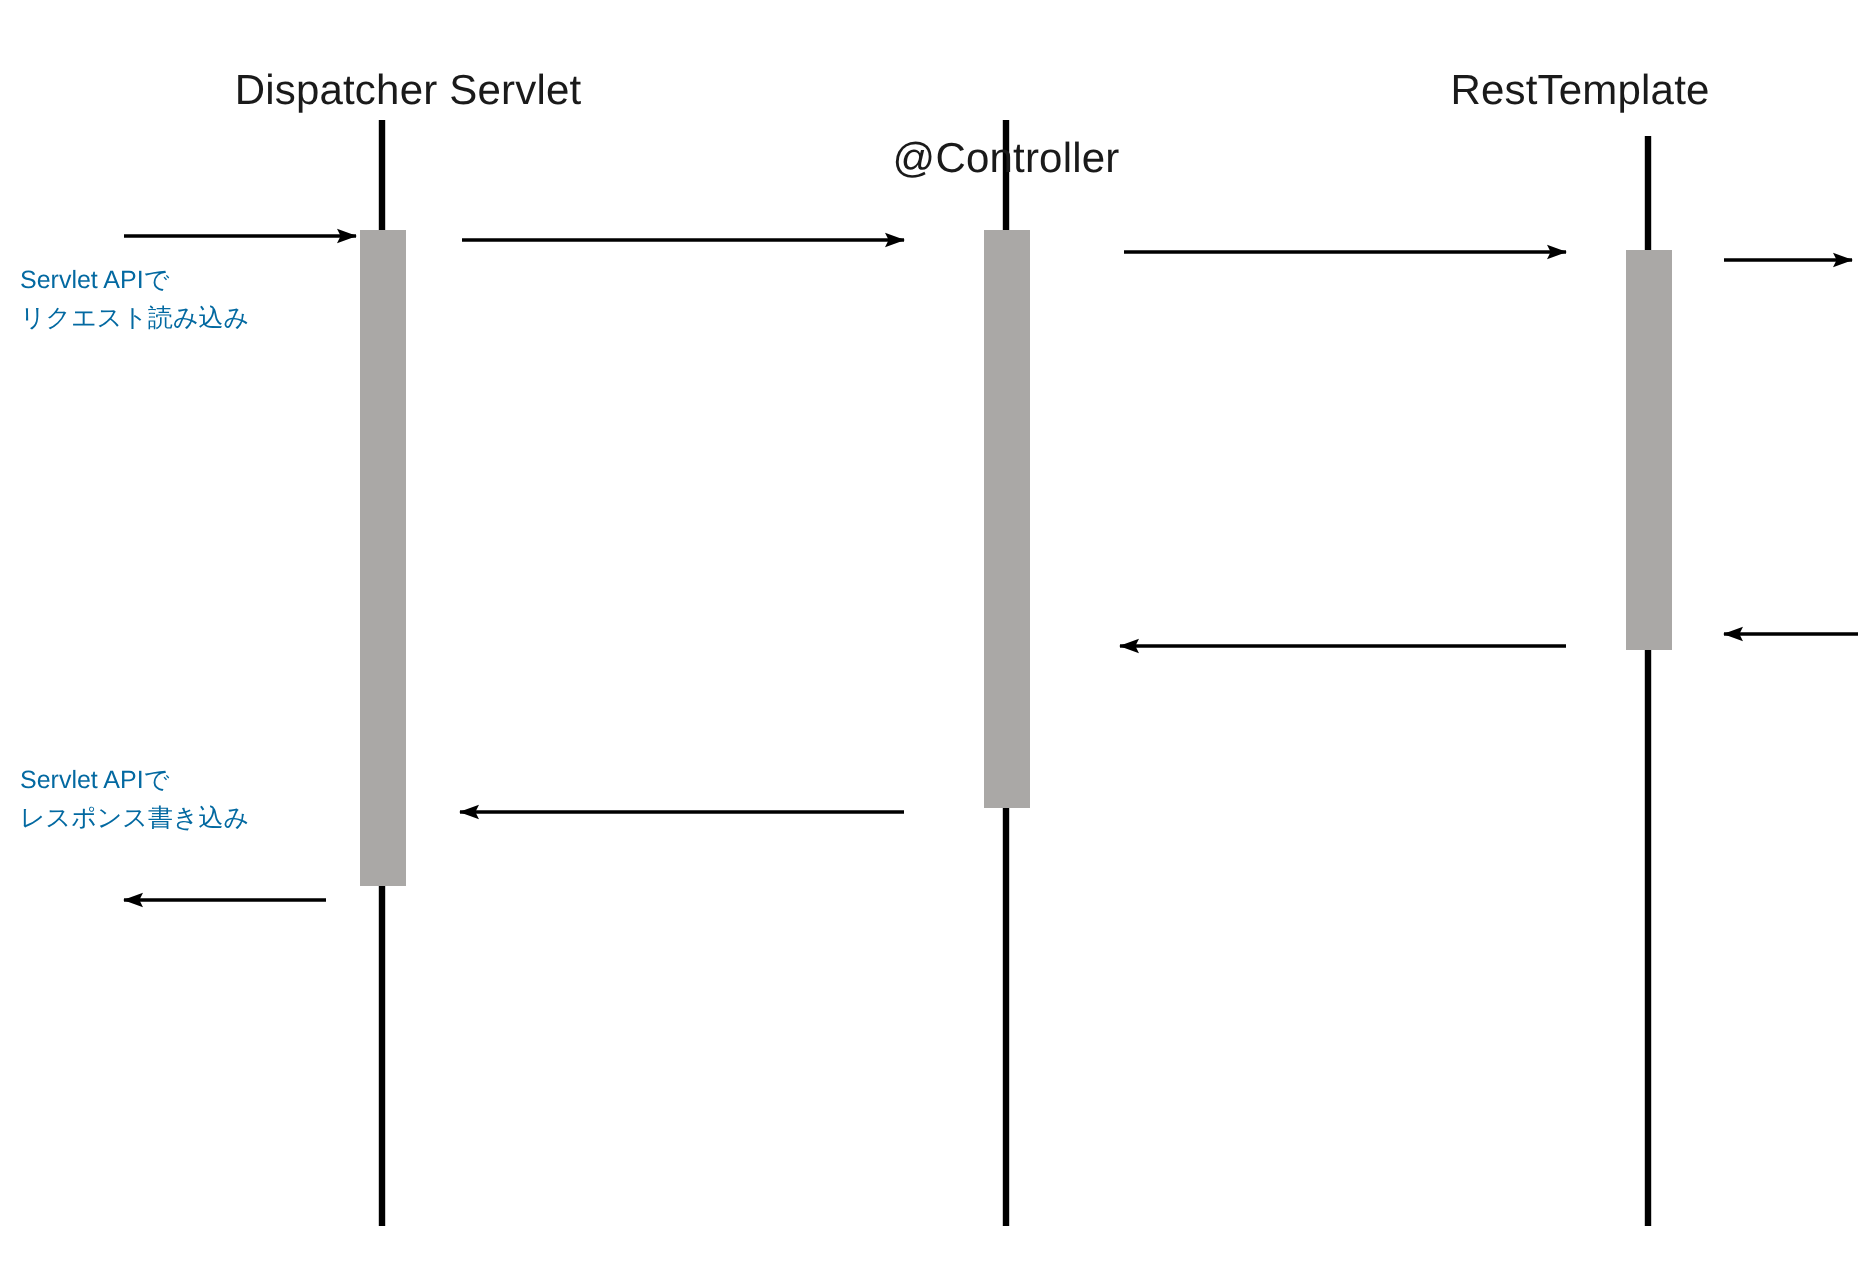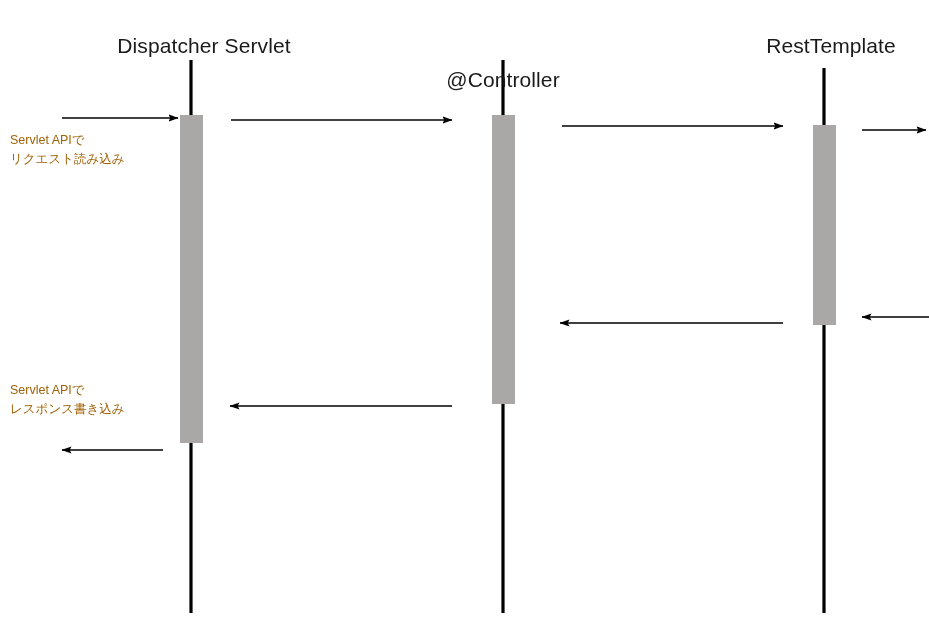--- a/index.html
+++ b/index.html
@@ -13,21 +13,21 @@
     position:absolute;
     font-size:21px;
     color:#1a1a1a;
     white-space:nowrap;
     transform:translateX(-50%);
     letter-spacing:0.1px;
   }
   .note{
     position:absolute;
     font-size:12.5px;
-    color:#a16207;
+    color:#0369a1;
     line-height:1.55;
     white-space:nowrap;
   }
   svg{position:absolute;left:0;top:0;}
 </style>
 </head>
 <body>
 
 <div id="diagram">
   <svg width="929" height="634">
@@ -57,21 +57,21 @@
         <line x1="929" x2="862" y1="317" y2="317" stroke="#000000" stroke-width="1.7" marker-end="url(#arrow-left)"></line>
         <line x1="783" x2="560" y1="323" y2="323" stroke="#000000" stroke-width="1.7" marker-end="url(#arrow-left)"></line>
         <line x1="452" x2="230" y1="406" y2="406" stroke="#000000" stroke-width="1.7" marker-end="url(#arrow-left)"></line>
         <line x1="163" x2="62" y1="450" y2="450" stroke="#000000" stroke-width="1.7" marker-end="url(#arrow-left)"></line>
       </g>
   </svg>
 
   <div id="actor-labels">
       <div class="actor-label" style="left: 204px; top: 34px;">Dispatcher Servlet</div>
       <div class="actor-label" style="left: 503px; top: 34px; margin-top: 34px;">@Controller</div>
-      <div class="actor-label" style="left: 831px; top: 34px;">RestTemplate</div>
+      <div class="actor-label" style="left: 790px; top: 34px;">RestTemplate</div>
     </div>
   <div id="notes">
       <div class="note" style="left: 10px; top: 131px;">
         <div>Servlet APIで</div>
         <div>リクエスト読み込み</div>
       </div>
       <div class="note" style="left: 10px; top: 381px;">
         <div>Servlet APIで</div>
         <div>レスポンス書き込み</div>
       </div>

